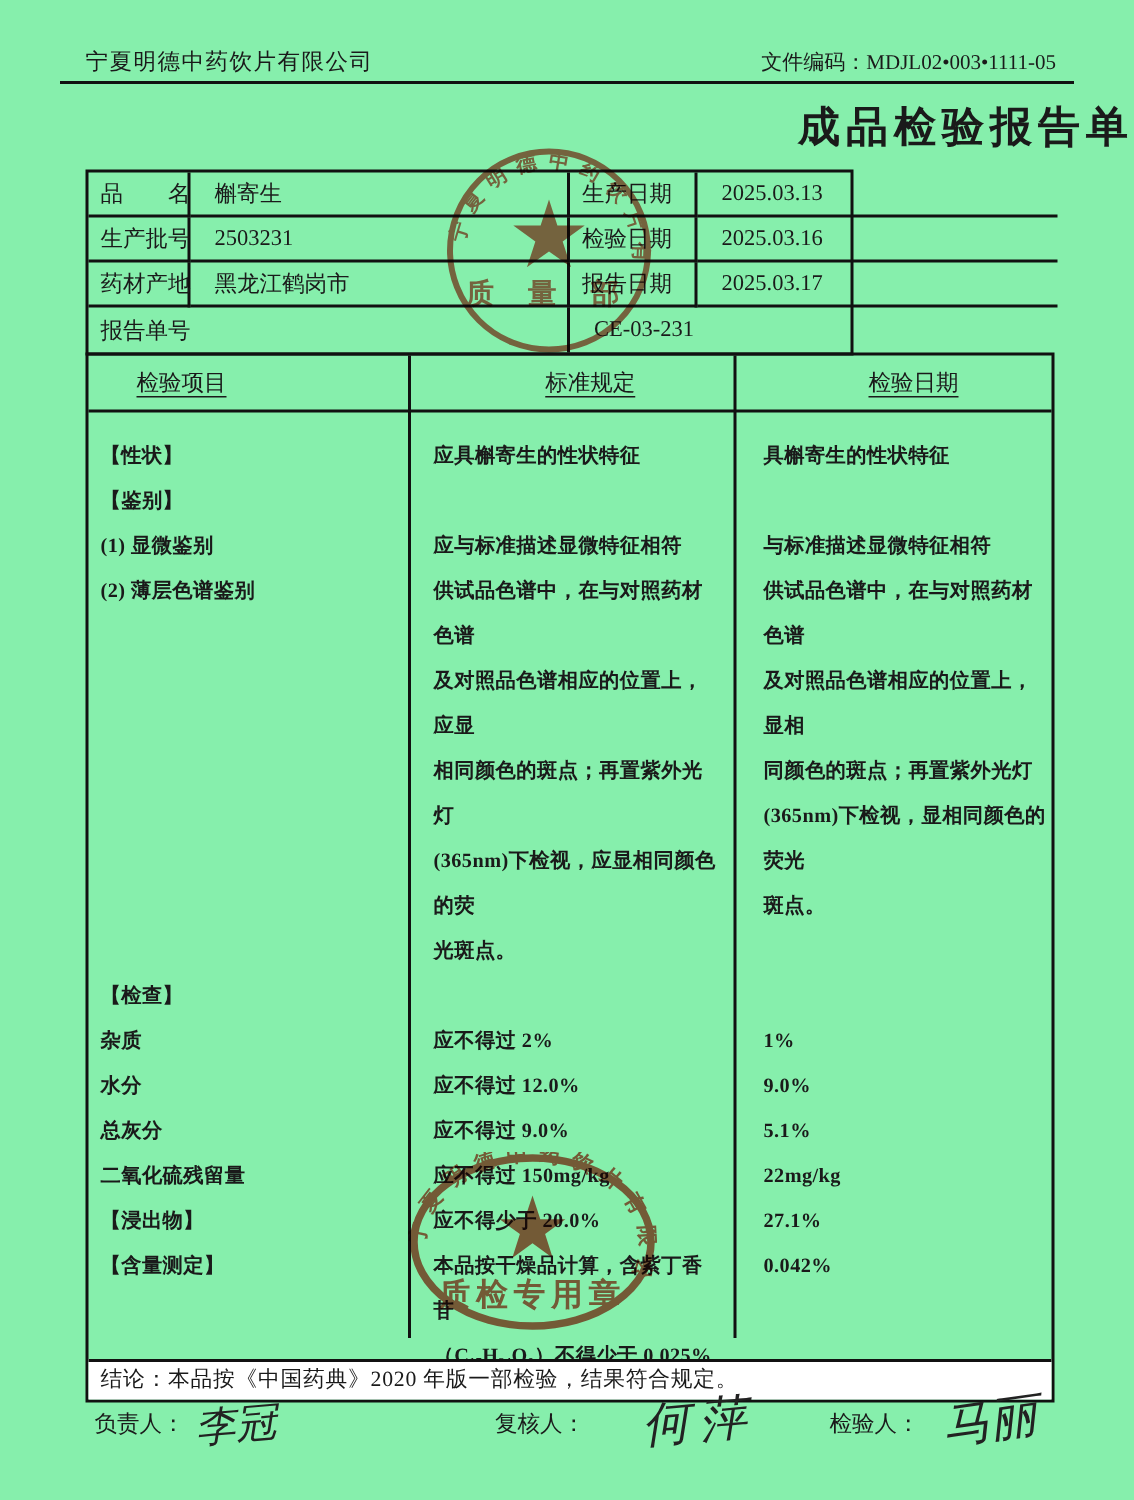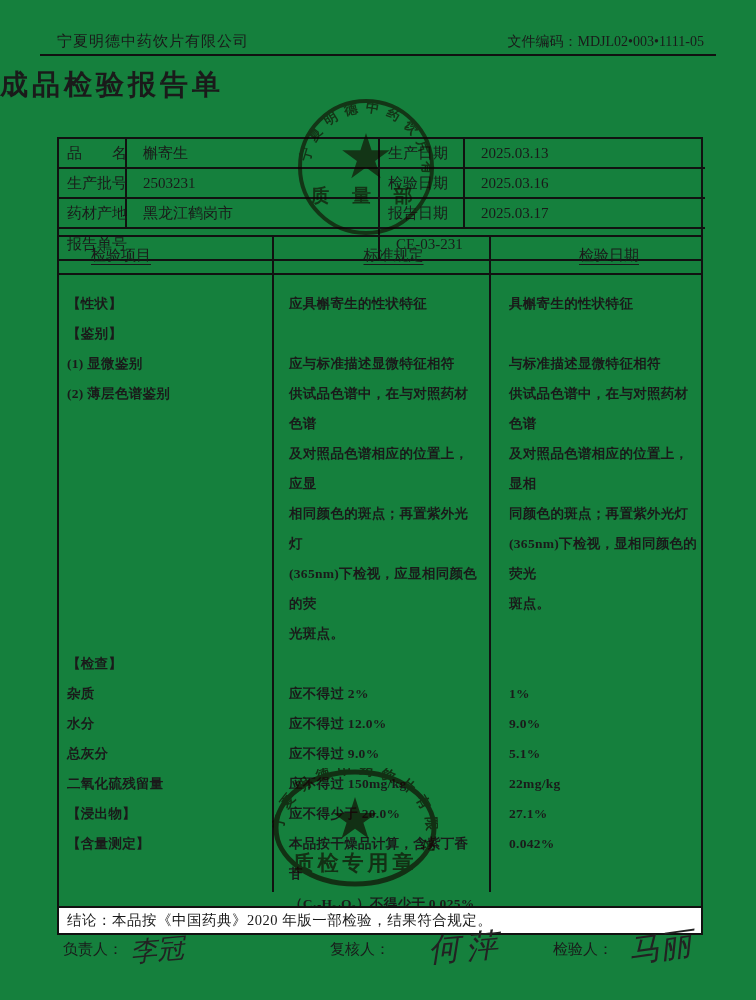--- a/index.html
+++ b/index.html
@@ -1,29 +1,29 @@
 <!DOCTYPE html>
 <html><head>
 <meta charset="utf-8">
 <style>
   * { margin:0; padding:0; box-sizing:border-box; }
   body { background:#ffffff; font-family:"Liberation Serif","DejaVu Serif",serif; color:#1a1a1a; }
-  .page { position:relative; width:756px; height:1000px; background:#15803d; overflow:hidden; }
+  .page { position:relative; width:756px; height:1000px; background:#86efac; overflow:hidden; }
 
   
   .company { position:absolute; left:57px; top:32px; font-size:15px; letter-spacing:1px; }
   .doccode { position:absolute; right:52px; top:33px; font-size:14px; }
   .rule { position:absolute; left:40px; top:54px; width:676px; border-top:2px solid #111; }
-  .title { position:absolute; left:0; top:66px; width:100%; text-align:left;
+  .title { position:absolute; left:0; top:66px; width:100%; text-align:right;
            font-size:28px; font-weight:bold; letter-spacing:4px; }
 
   
-  .info-grid { position:absolute; left:57px; top:113px; width:646px;
+  .info-grid { position:absolute; left:57px; top:113px; width:512px;
                display:grid; grid-template-columns:68px 253px 85px 240px;
-               grid-auto-rows:30px; border:2px solid #111; font-size:15px;margin-top:24px; }
+               grid-auto-rows:30px; border:2px solid #111; font-size:15px; }
   .info-grid > div { display:flex; align-items:center; border-right:2px solid #111;
                      border-bottom:2px solid #111; padding-left:8px; overflow:visible; white-space:nowrap; }
   .info-grid > div.noR { border-right:none; }
   .info-grid > div.noB { border-bottom:none; }
   .info-grid > div.val { padding-left:16px; }
   .info-grid > div.span2 { grid-column:span 2; }
 
   
   .main-table { position:absolute; left:57px; top:235px; width:646px; border:2px solid #111; }
   .vline { position:absolute; top:0; width:2px; height:655px; background:#111; }

